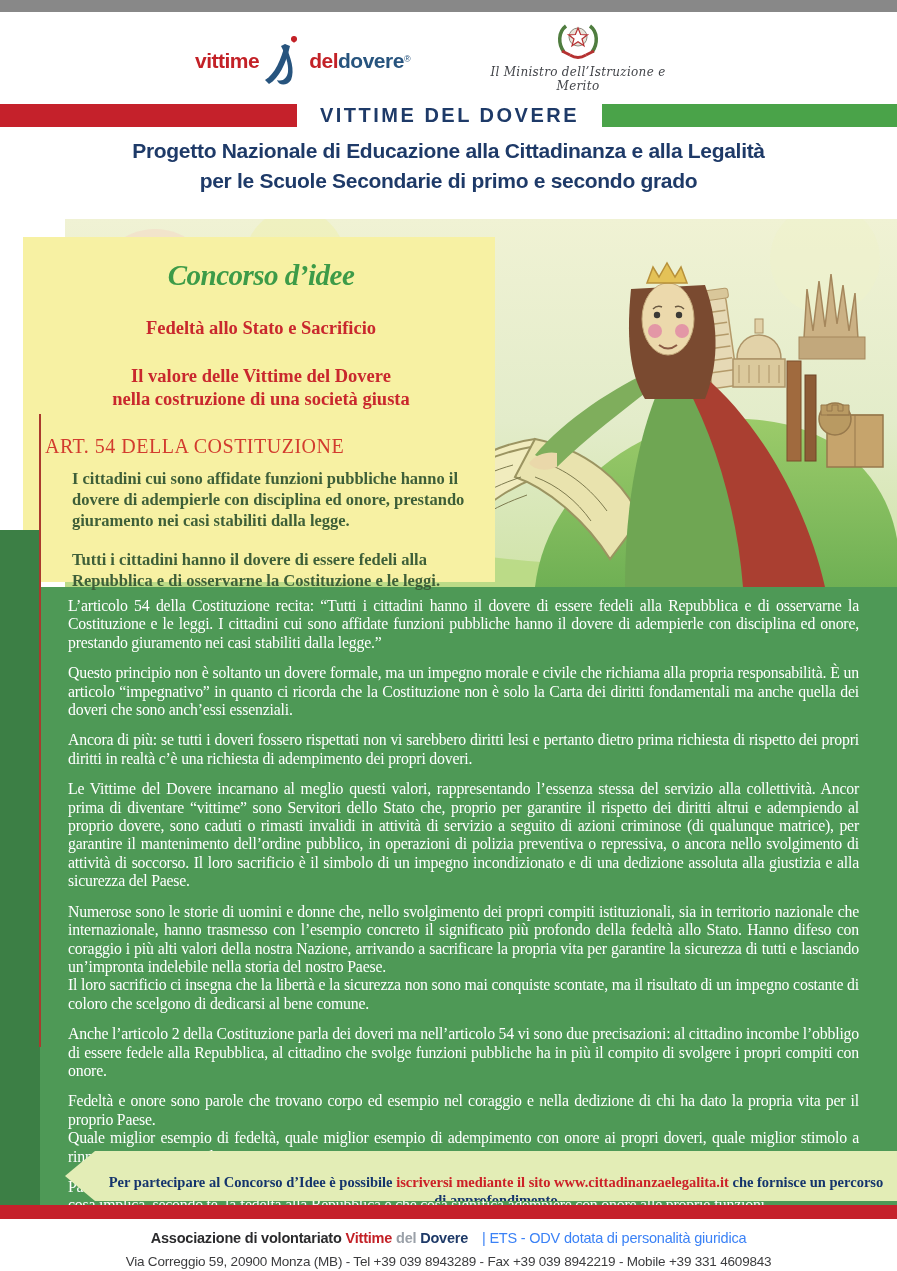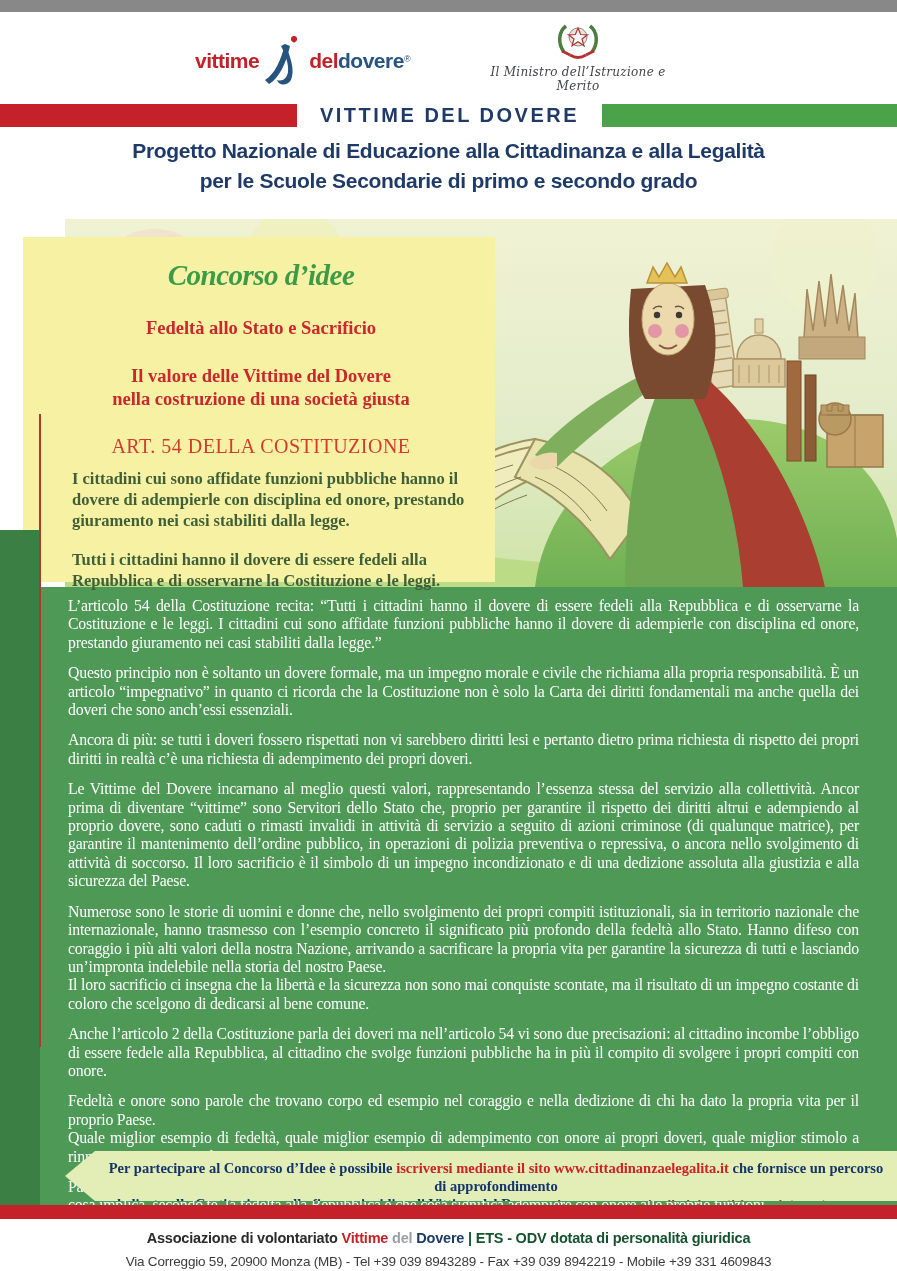--- a/index.html
+++ b/index.html
@@ -38,21 +38,21 @@
   .concorso-box{
     position:absolute;left:23px;top:225px;width:472px;height:345px;
     background:#f7f1a3;z-index:3;box-sizing:border-box;padding:16px 18px 0 22px;text-align:center;font-family:Liberation Serif, serif;
   }
   .concorso-title{
     color:#3d9b48;font-weight:bold;font-style:italic;font-size:29px;margin-top:6px;letter-spacing:-0.5px;
   }
   .concorso-sub{color:#c9282d;font-weight:bold;font-size:18.5px;margin-top:26px;}
   .concorso-value{color:#c9282d;font-weight:bold;font-size:18.5px;line-height:23px;margin-top:26px;}
   .art-heading{
-    text-align:center;color:#d23c2e;font-size:20px;letter-spacing:0.5px;margin-top:24px;font-weight:400;
+    text-align:left;color:#d23c2e;font-size:20px;letter-spacing:0.5px;margin-top:24px;font-weight:400;
   }
   .quote{
     text-align:left;margin:10px 0 0 27px;color:#3e5f38;font-weight:bold;font-size:16.5px;line-height:21px;
   }
   .quote p{margin:0 0 18px 0;}
   
   .green-rail{position:absolute;left:0;top:518px;width:40px;height:675px;background:#3c7f45;z-index:4;}
   .red-vline{position:absolute;left:39px;top:402px;width:2px;height:633px;background:#aa3a2d;z-index:5;}
   
   .body-green{
@@ -60,34 +60,34 @@
     padding:10px 38px 0 68px;z-index:2;
   }
   .body-green p{
     margin:0 0 12px 0;color:#ffffff;font-family:"Liberation Serif",serif;font-size:15.8px;
     line-height:18.4px;text-align:justify;white-space:pre-line;letter-spacing:-0.2px;
   }
   
   .banner{
     position:absolute;left:65px;top:1139px;width:832px;height:50px;background:#e3edb6;z-index:6;
     clip-path:polygon(30px 0,100% 0,100% 100%,30px 100%,0 50%);
-    text-align:center;box-sizing:border-box;padding:8px 10px 0 40px;
+    text-align:center;box-sizing:border-box;padding:22px 10px 0 40px;
     font-family:"Liberation Serif",serif;font-weight:bold;font-size:14.5px;line-height:18px;
   }
   .banner .navy{color:#14346c;}
   .banner .red{color:#cc2127;}
   .banner .red-sans{color:#cc2127;font-family:"Liberation Sans",sans-serif;font-weight:bold;font-size:13.5px;}
   
   .redbar{position:absolute;left:0;top:1193px;width:897px;height:14px;background:#c5212b;z-index:6;}
   .footer{position:absolute;left:0;top:1207px;width:897px;text-align:center;z-index:6;}
   .footer .f1{margin-top:11px;font-size:14.5px;font-weight:bold;color:#2b2b2d;letter-spacing:-0.2px;}
   .footer .f1 .b-vittime{color:#c32127;}
   .footer .f1 .b-del{color:#9aa0a8;}
   .footer .f1 .b-dovere{color:#1e3a68;}
-  .footer .f1 .light{font-weight:bold;color:#14532d;}
+  .footer .f1 .light{font-weight:normal;color:#3b82f6;padding-left:10px;}
   .footer .f2{margin-top:8px;font-size:13.5px;color:#3c3c3e;letter-spacing:-0.2px;}
   .footer .f3{margin-top:2px;font-size:13.5px;color:#3c3c3e;letter-spacing:-0.2px;}
 </style>
 </head>
 <body>
 
 <div class="page">
 
   <div class="logo-vdd">
     <span class="word1">vittime</span>

